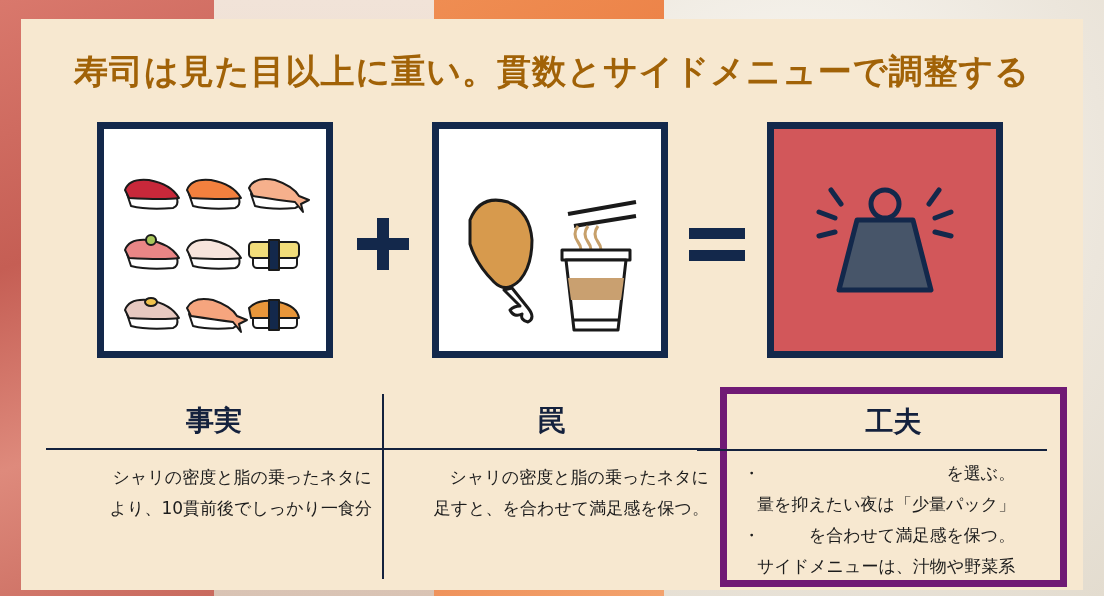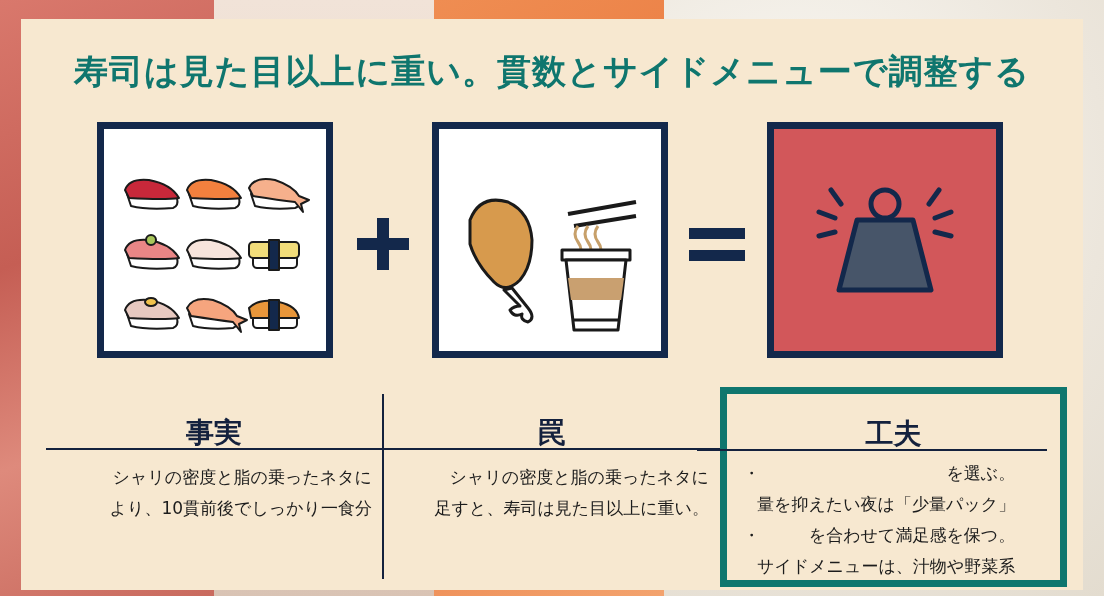--- a/index.html
+++ b/index.html
@@ -13,54 +13,54 @@
   .bg .s2 { width:220px; background:linear-gradient(180deg,#f1e3d8,#e8d5c6 60%,#d9c3b4); }
   .bg .s3 { width:230px; background:linear-gradient(150deg,#ef8d52,#e9773d 50%,#f3a36e); }
   .bg .s4 { flex:1; background:radial-gradient(circle at 30% 30%,#fbfaf6,#ece6dc 60%,#e3dccf); }
   .panel {
     position:absolute; left:21px; top:19px; width:1062px; height:571px;
     background:#f7e8d0;
   }
   .title {
     position:absolute; left:0; right:0; top:30px; text-align:center;
     font-family:"DejaVu Serif", serif; font-weight:bold; font-size:34px;
-    color:#0f766e; letter-spacing:1px;
+    color:#a16207; letter-spacing:1px;
   }
   .box {
     position:absolute; top:103px; width:222px; height:222px;
     border:7px solid #13284b; background:#ffffff;
     display:flex; align-items:center; justify-content:center;
   }
   .box.sushi { left:76px; }
   .box.side { left:411px; }
   .box.weight { left:746px; background:#d2575a; }
   .op { position:absolute; top:195px; width:60px; height:60px; }
   .op.plus { left:332px; }
   .op.eq { left:666px; }
   .bar { position:absolute; background:#13284b; }
   .cols { position:absolute; left:25px; top:375px; width:1020px; height:185px; }
   .col { position:absolute; top:0; height:185px; }
   .col h2 {
-    margin:12px; height:54px; line-height:54px; text-align:center;
+    margin:0; height:54px; line-height:54px; text-align:center;
     font-family:"DejaVu Serif", serif; font-weight:bold; font-size:28px; color:#14213d;
   }
   .col .rule { position:absolute; top:54px; height:2px; background:#14213d; }
   .col .body {
     position:absolute; top:68px; font-size:17px; line-height:31px; color:#1c1c1c;text-align:right;
   }
   .col1 { left:0; width:336px; }
   .col1 .rule { left:0; width:336px; }
   .col1 .body { left:16px; width:310px; }
   .vline { position:absolute; top:0; width:2px; height:185px; background:#14213d; }
   .col2 { left:337px; width:337px; }
   .col2 .rule { left:0; width:337px; }
   .col2 .body { left:16px; width:310px; }
   .col3 {
     left:674px; top:-7px; width:333px; height:186px;
-    border:7px solid #0f766e; box-sizing:content-box;
+    border:7px solid #701a75; box-sizing:content-box;
   }
   .col3 h2 { height:55px; line-height:55px; }
   .col3 .rule { left:-30px; width:350px; top:55px; }
   .col3 .body { left:16px; width:310px; top:64px; }
   .bul { display:flex; }
   .bul .dot { width:14px; flex:none; }
 </style>
 </head>
 <body>
 
@@ -175,21 +175,21 @@
         <div>シャリの密度と脂の乗ったネタに</div>
         <div>より、10貫前後でしっかり一食分</div>
       </div>
     </div>
     <div class="vline" style="left:336px;"></div>
     <div class="col col2">
       <h2>罠</h2>
       <div class="rule"></div>
       <div class="body">
         <div>シャリの密度と脂の乗ったネタに</div>
-        <div>足すと、寿司は見た目以上に重い。</div>
+        <div>足すと、を合わせて満足感を保つ。</div>
       </div>
     </div>
     <div class="col col3">
       <h2>工夫</h2>
       <div class="rule"></div>
       <div class="body">
         <div class="bul">
           <span class="dot">・</span>
           <div>
             <div>を選ぶ。</div>

